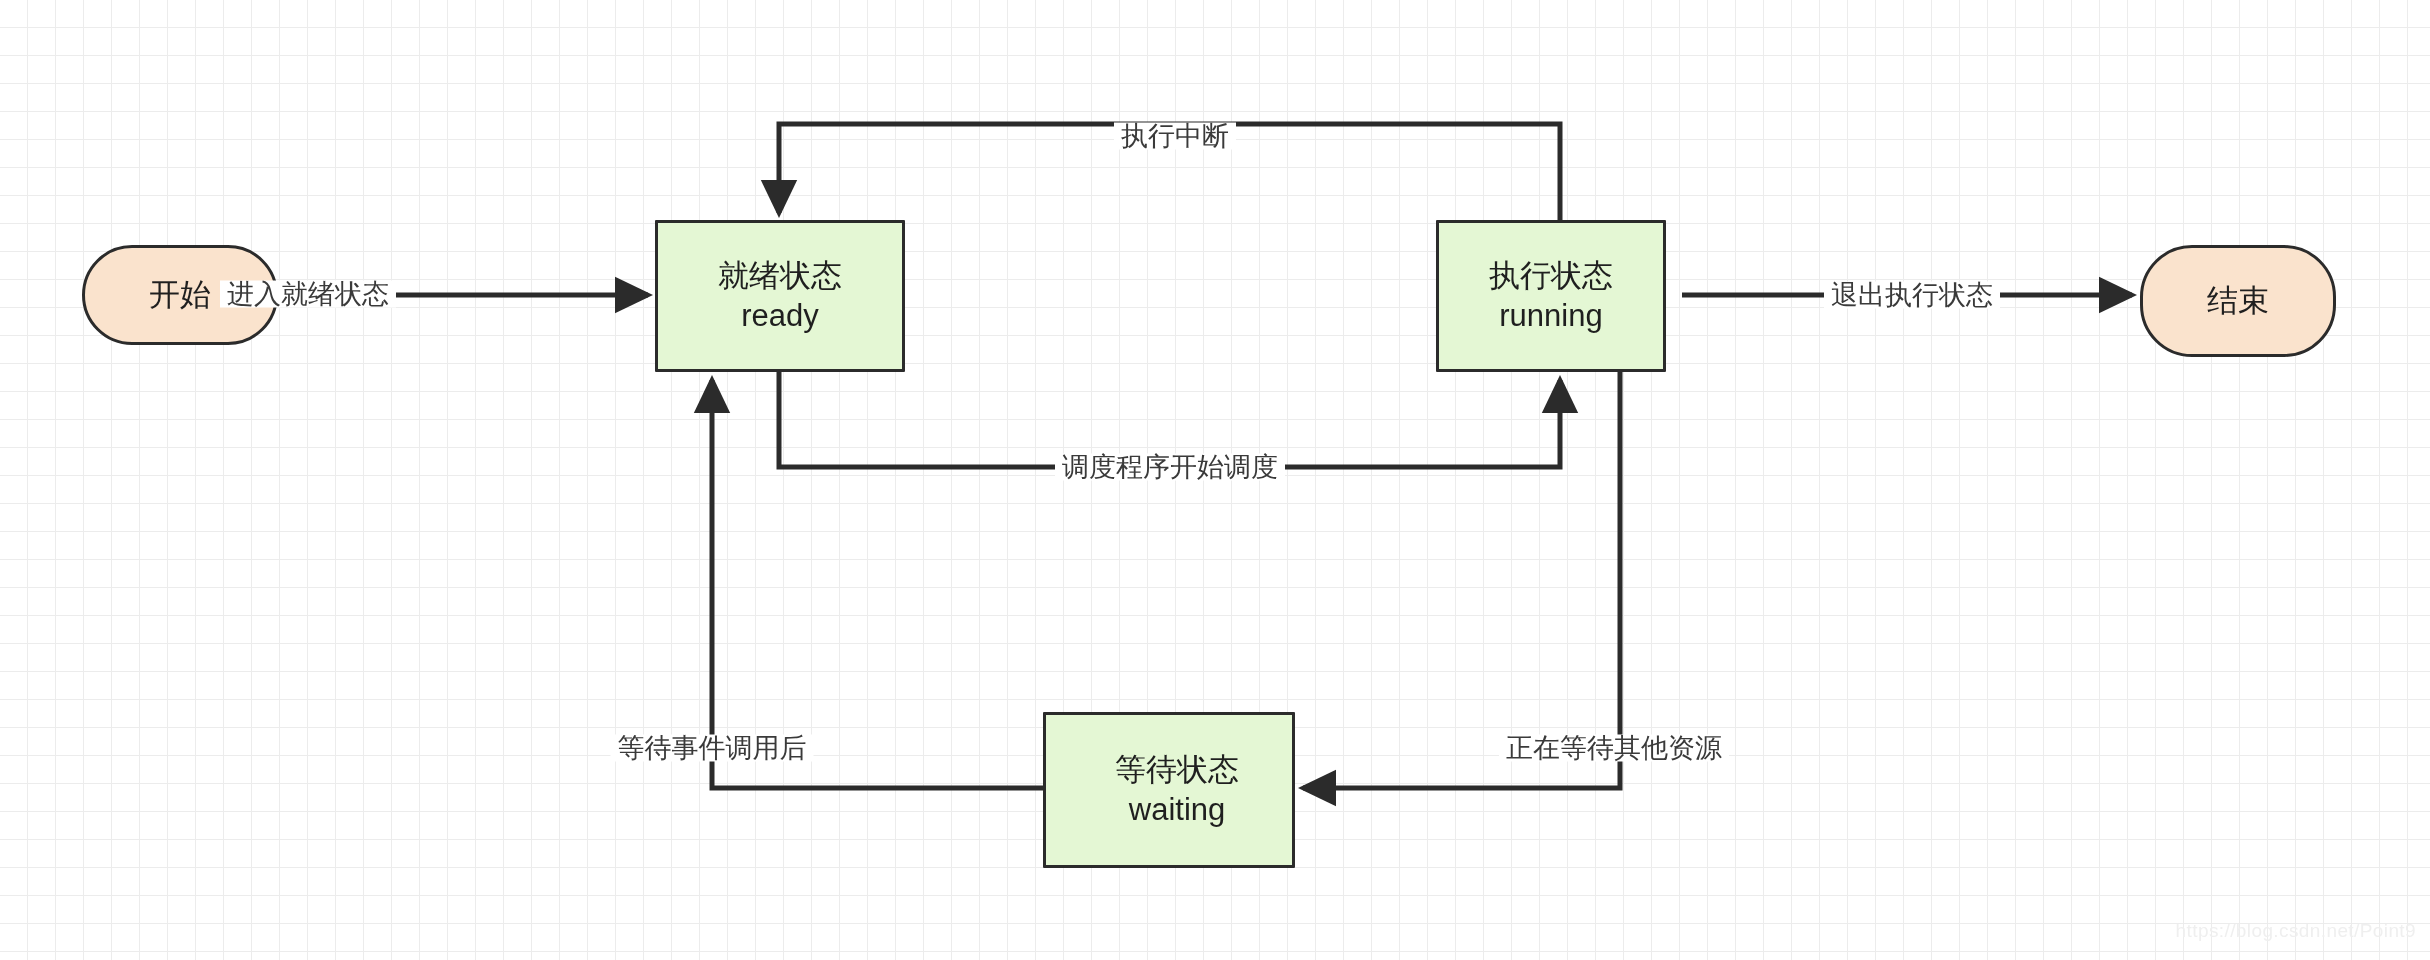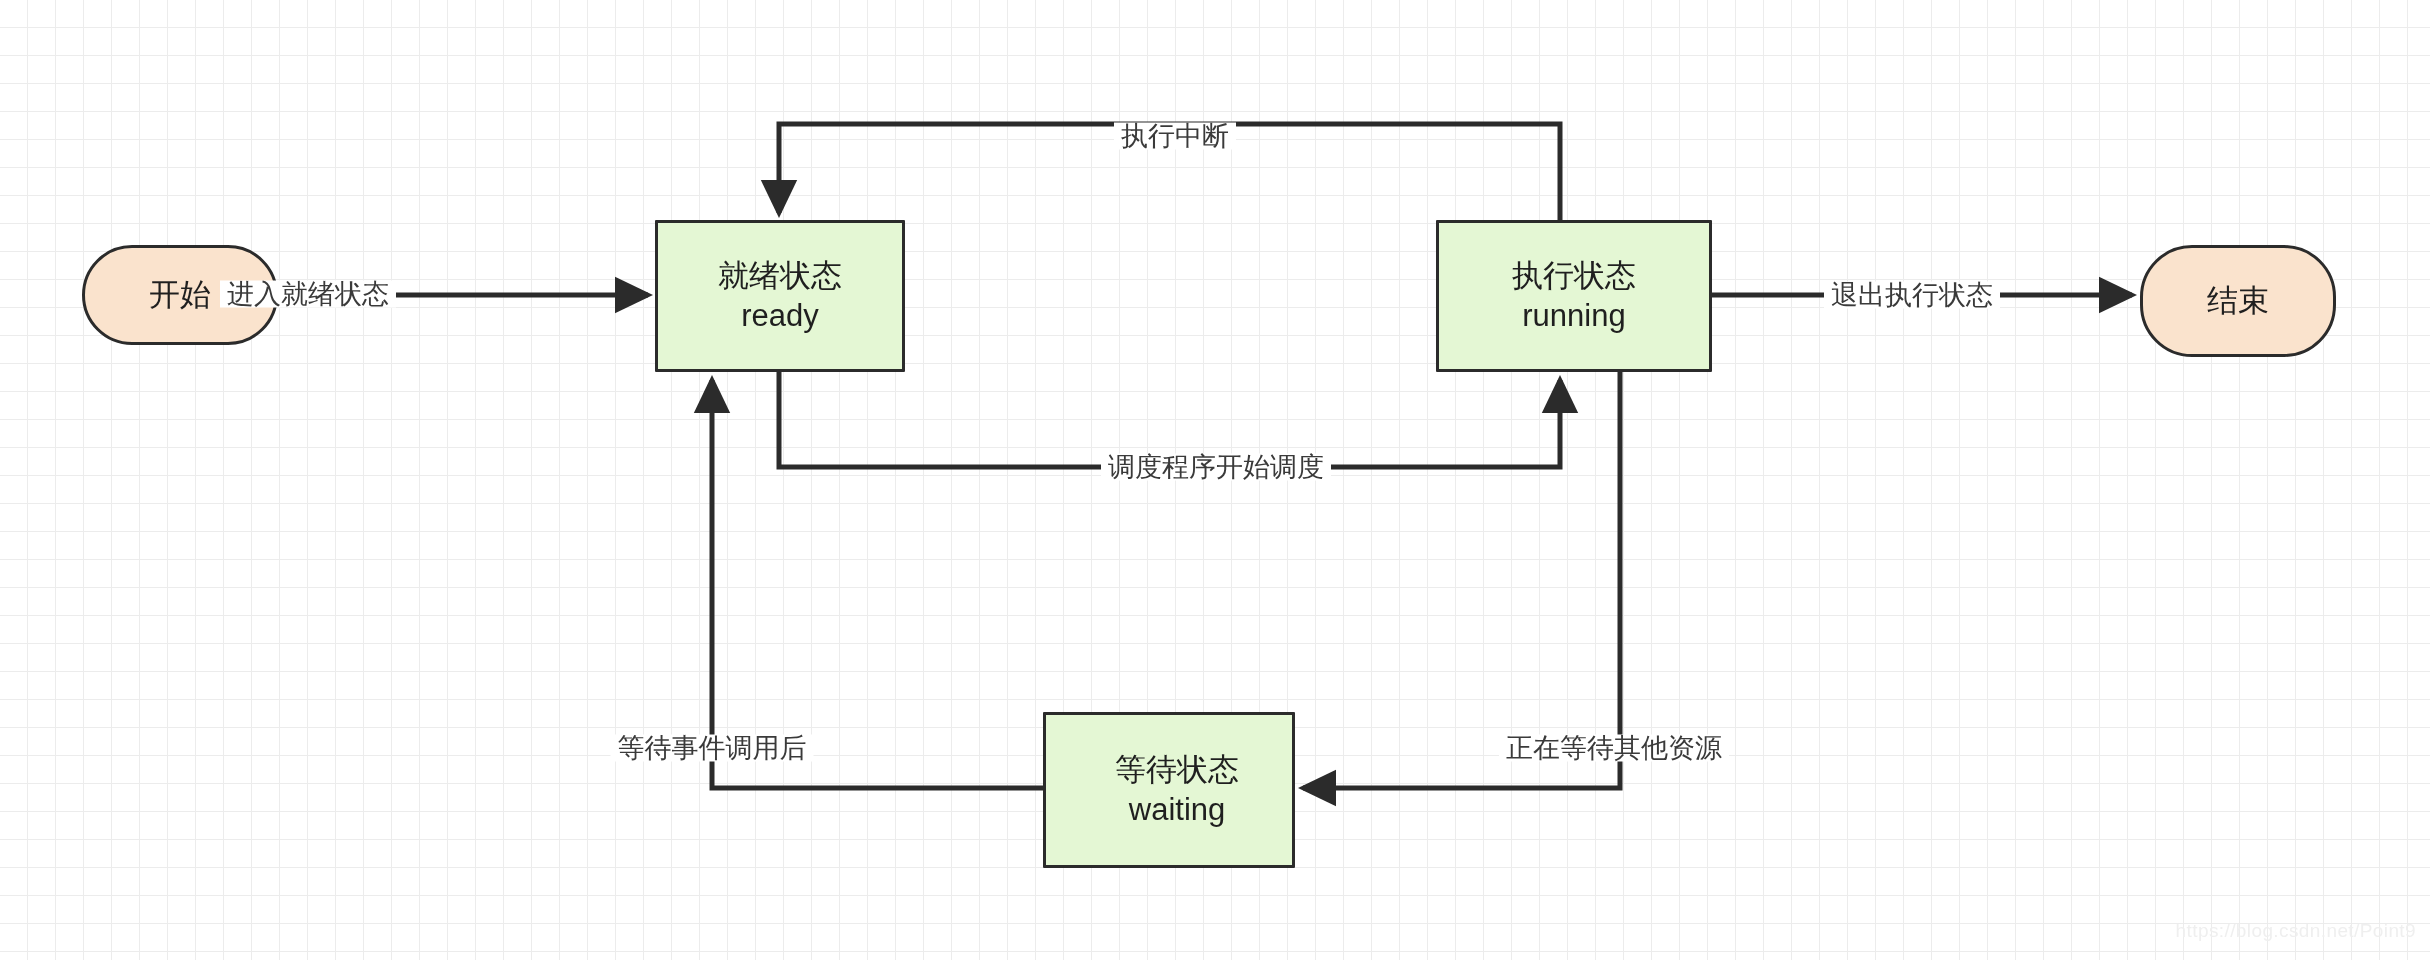--- a/index.html
+++ b/index.html
@@ -106,36 +106,36 @@
 
   <div class="node node-terminal" style="left:82px; top:245px; width:196px; height:100px;">
     <span class="node-line">开始</span>
   </div>
 
   <div class="node node-state" style="left:655px; top:220px; width:250px; height:152px;">
     <span class="node-line">就绪状态</span>
     <span class="node-line">ready</span>
   </div>
 
-  <div class="node node-state" style="left:1436px; top:220px; width:276px; height:152px;">
+  <div class="node node-state" style="left:1436px; top:220px; width:230px; height:152px;">
     <span class="node-line">执行状态</span>
     <span class="node-line">running</span>
   </div>
 
   <div class="node node-state" style="left:1043px; top:712px; width:252px; height:156px;padding-left:16px;">
     <span class="node-line">等待状态</span>
     <span class="node-line">waiting</span>
   </div>
 
   <div class="node node-terminal" style="left:2140px; top:245px; width:196px; height:112px;">
     <span class="node-line">结束</span>
   </div>
 
   <div class="edge-label" style="left:308px; top:294px;">进入就绪状态</div>
   <div class="edge-label" style="left:1175px; top:136px;">执行中断</div>
-  <div class="edge-label" style="left:1216px; top:467px;">调度程序开始调度</div>
+  <div class="edge-label" style="left:1170px; top:467px;">调度程序开始调度</div>
   <div class="edge-label" style="left:1912px; top:295px;">退出执行状态</div>
   <div class="edge-label" style="left:1614px; top:748px;">正在等待其他资源</div>
   <div class="edge-label" style="left:712px; top:748px;">等待事件调用后</div>
 
   <div class="watermark">https://blog.csdn.net/Point9</div>
 
 </div>
 
 </body></html>

